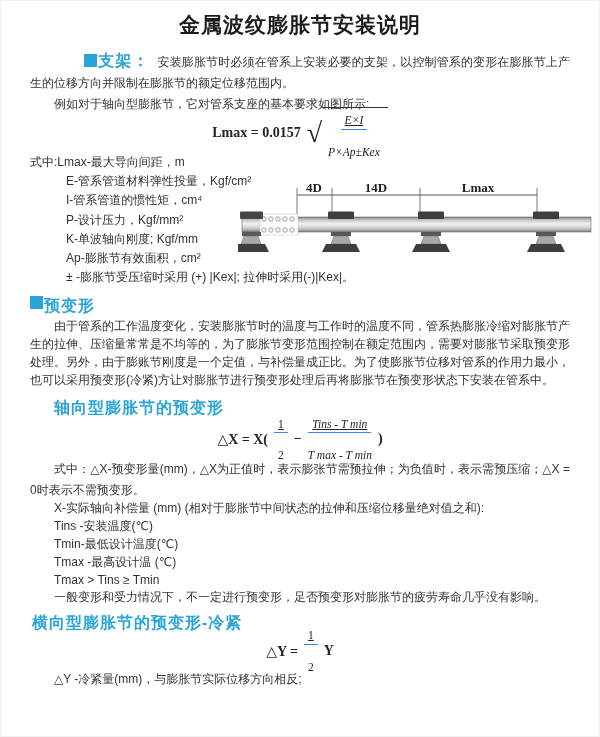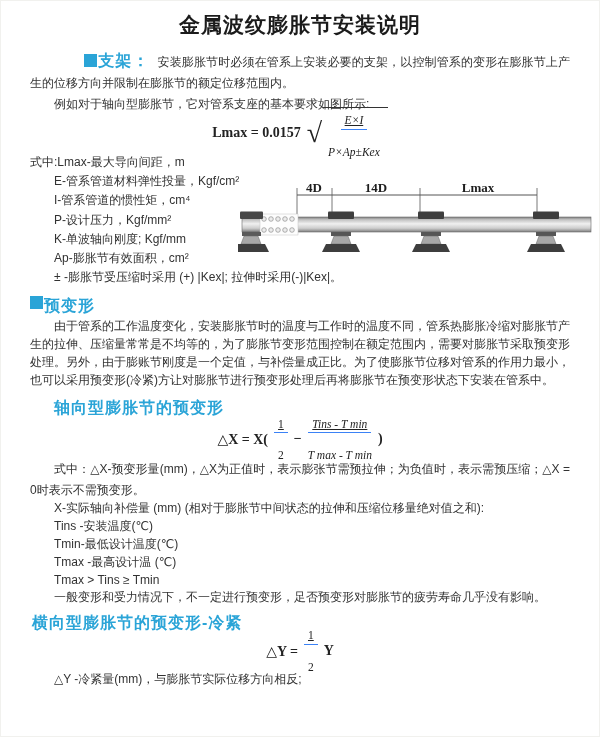--- a/index.html
+++ b/index.html
@@ -40,21 +40,21 @@
   .f-bold { font-weight:bold; font-size:14px; }
   .sqrt-sign { font-size:28px; line-height:1; font-weight:400; margin-right:-5px; color:#222; }
   .radicand { border-top:1.5px solid #333; padding:2px 8px 0 5px; }
   .frac { display:inline-flex; flex-direction:column; align-items:center; font-size:11.5px; line-height:1.25; }
   .frac .num { border-bottom:1px solid #3b82f6; padding:0 4px 1px 4px;text-decoration:underline; }
   .frac .den { padding-top:15px; }
   .f-it { font-style:italic; }
 
   
   .defs { position:relative; margin-top:5px; }
-  .defs .line { font-size:12px; line-height:19.2px; margin-left:24px; color:#323232; }
+  .defs .line { font-size:12px; line-height:19.2px; margin-left:36px; color:#323232; }
   .defs .line.first { margin-left:0; }
 
   .diagram { position:absolute; top:28px; left:208px; width:358px; height:92px; }
 
   .sec-header { display:flex; margin-top:9px; height:19px; }
   .sec-header .sec-text { color:var(--accent); font-weight:bold; font-size:16px; letter-spacing:1px; }
 
   .p-main { text-align:justify; text-indent:24px; line-height:18px; margin-top:2px; }
 
   .sub-header { color:var(--accent); font-weight:bold; font-size:16px; letter-spacing:1px; }

